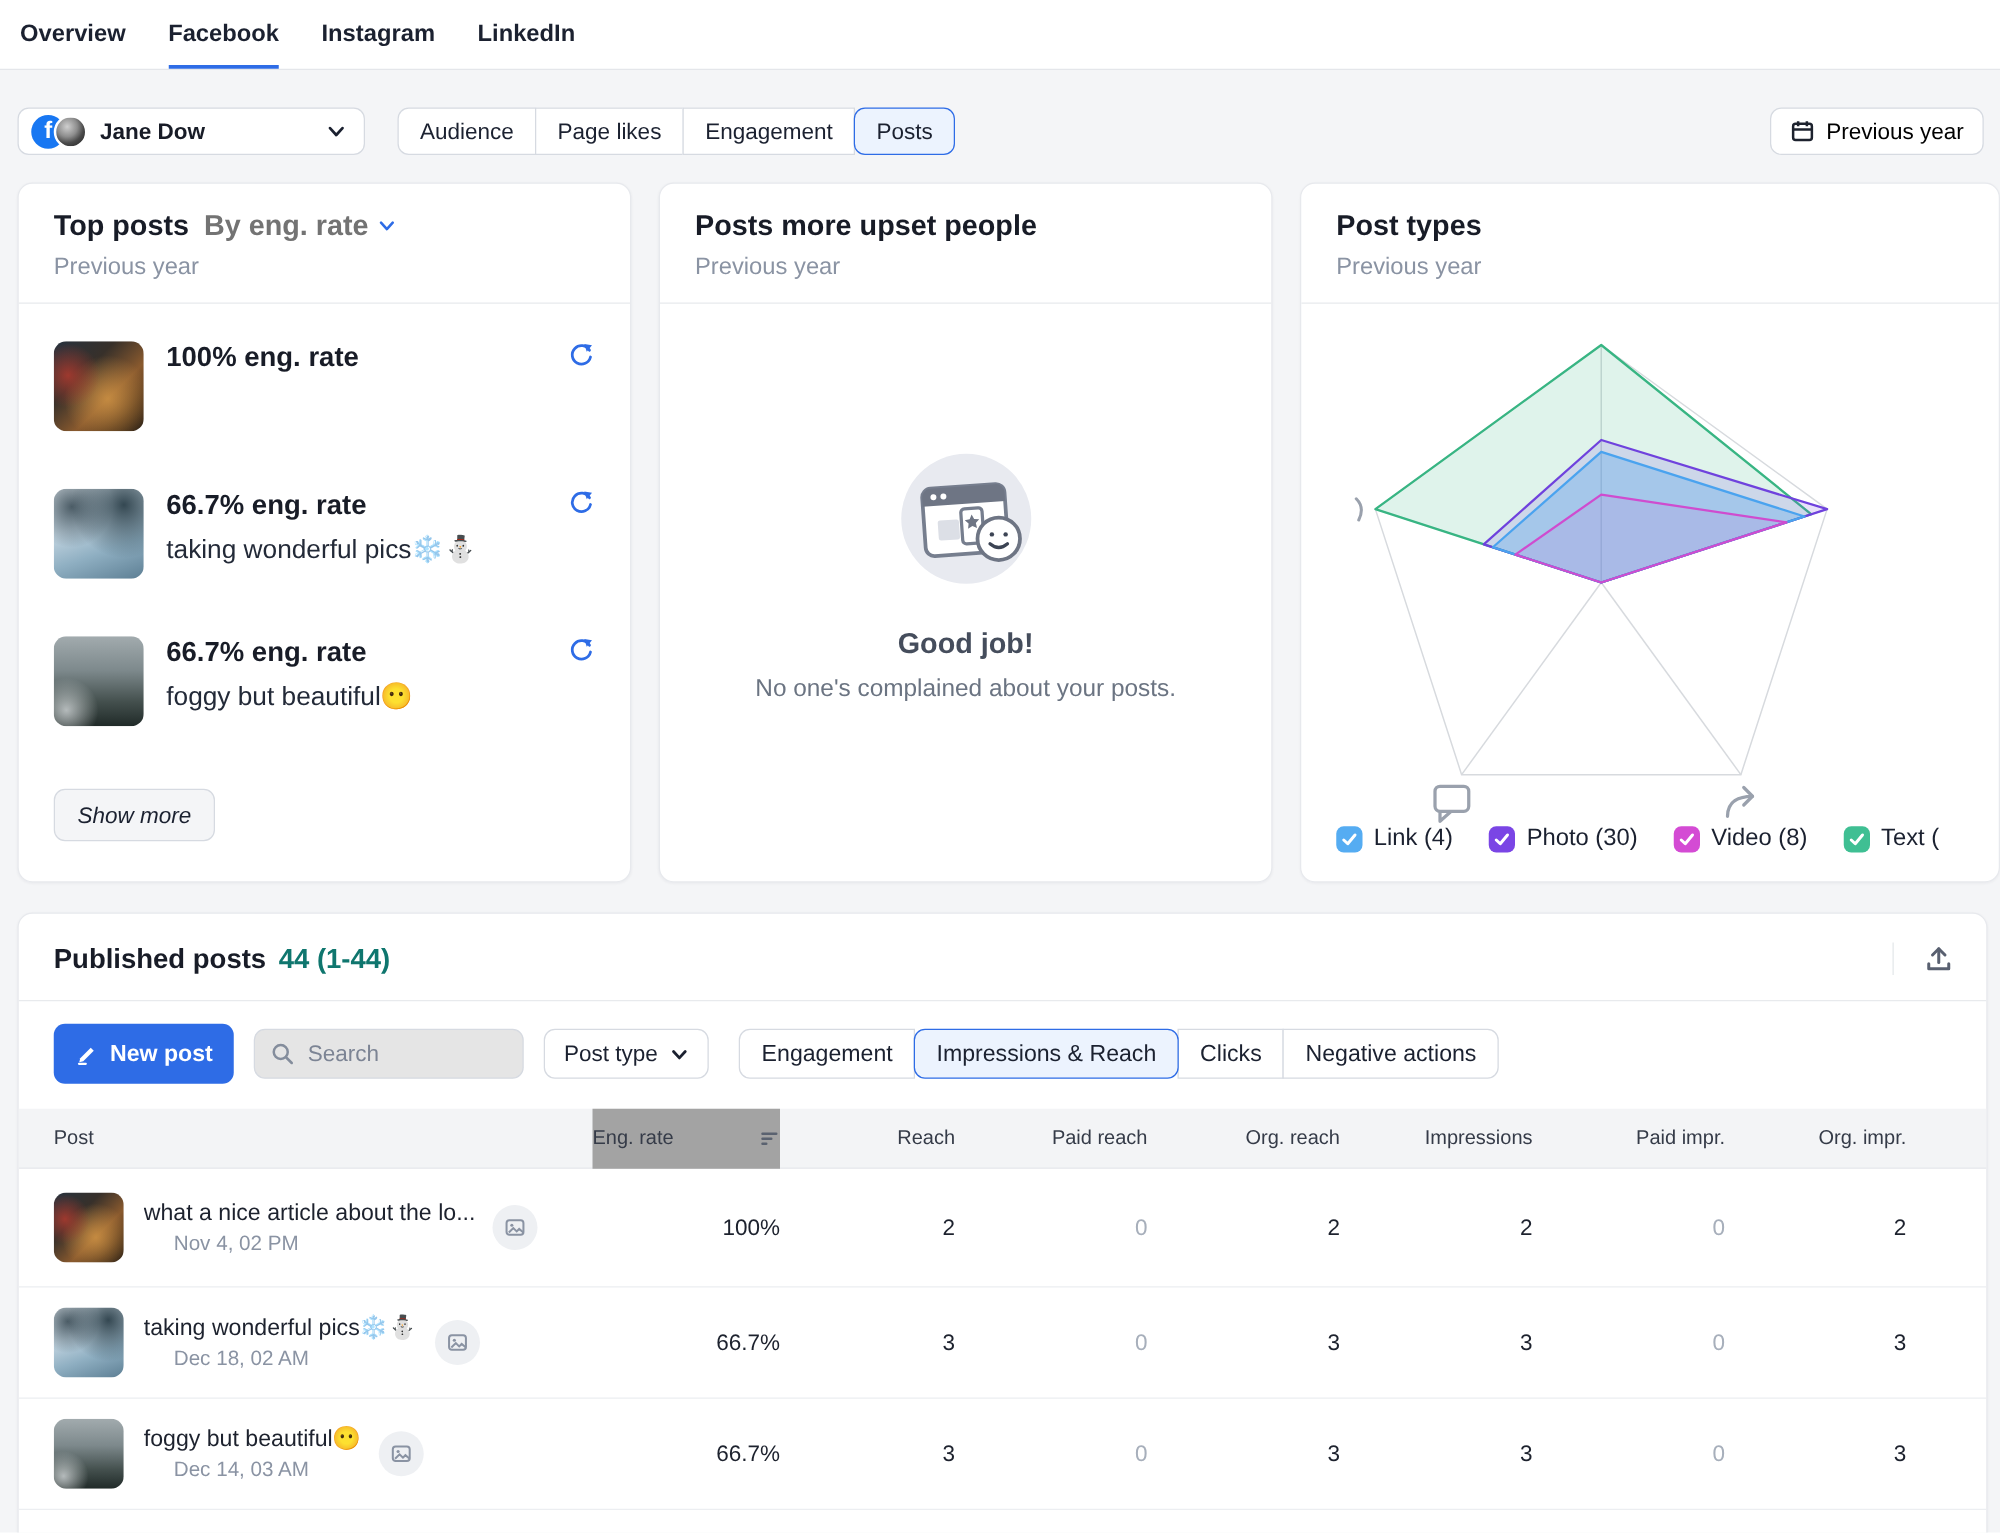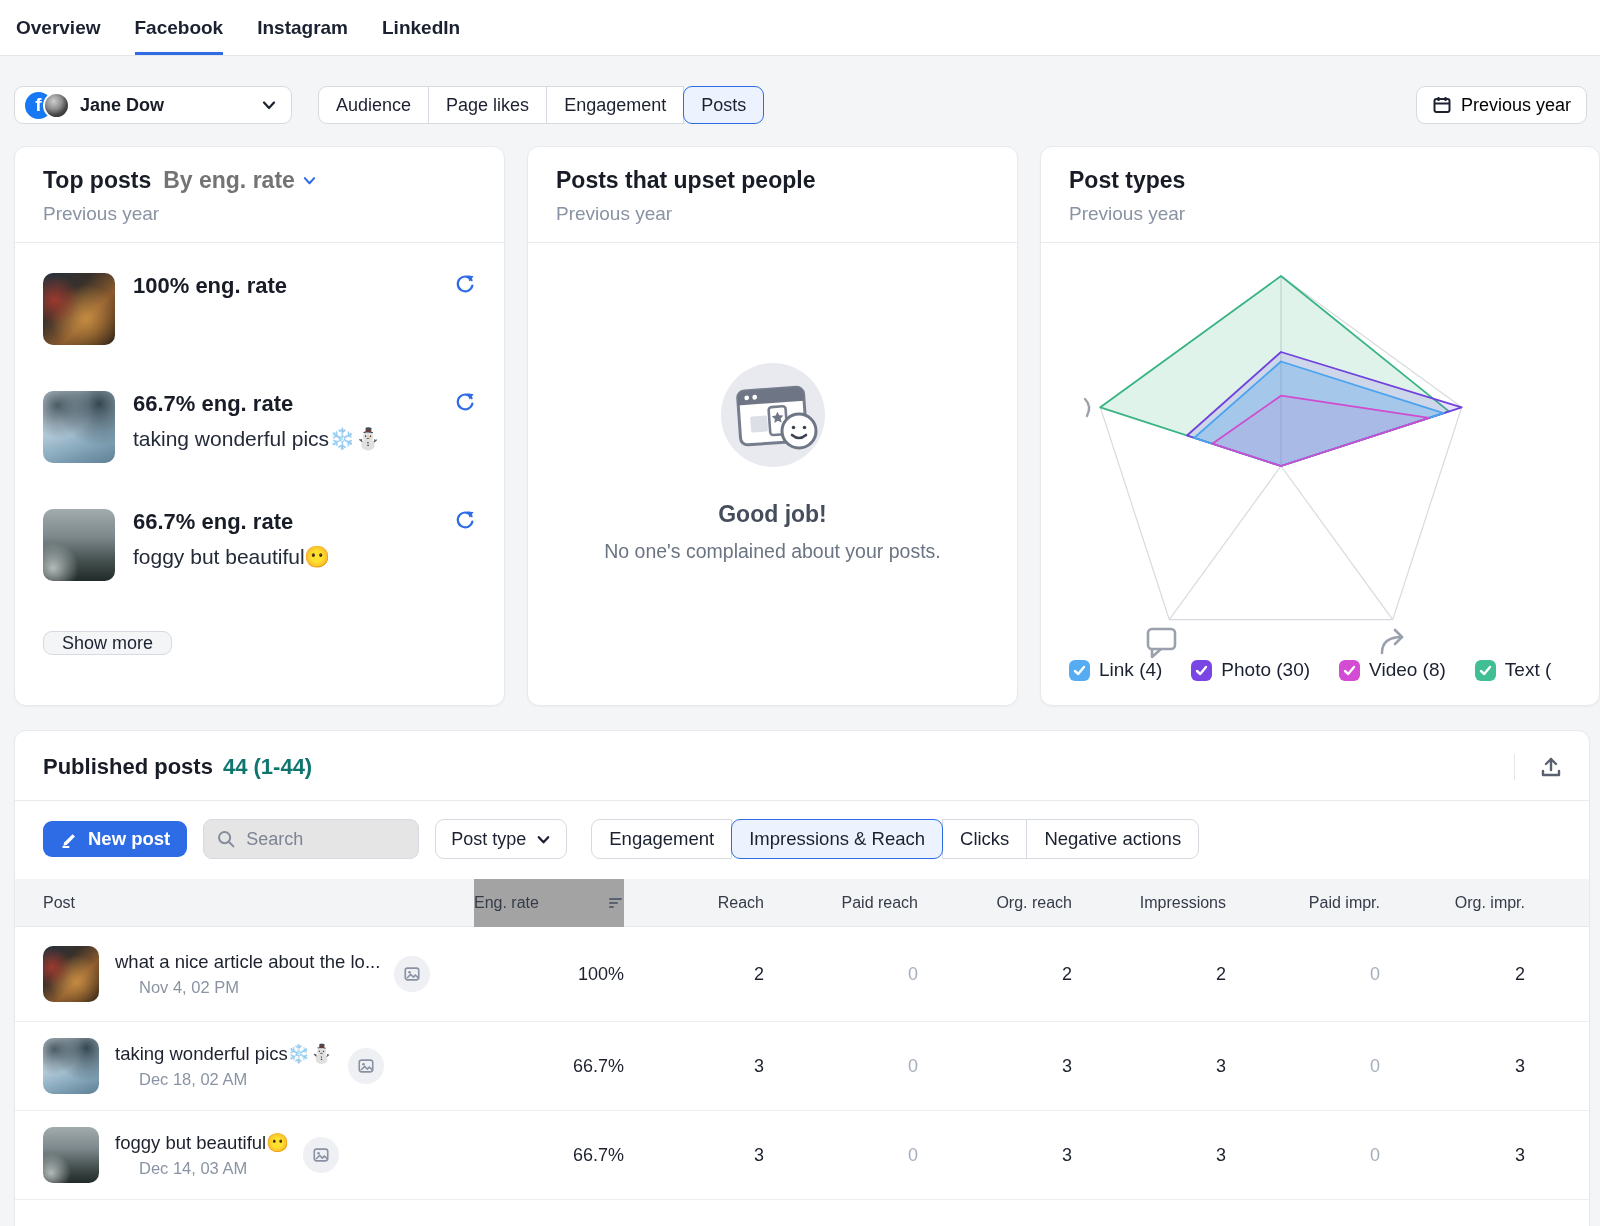--- a/index.html
+++ b/index.html
@@ -90,22 +90,22 @@
     background:
       radial-gradient(circle at 14% 82%, rgba(222,226,228,0.75) 0%, rgba(222,226,228,0) 30%),
       linear-gradient(180deg, #a2abae 0%, #7d898c 38%, #45514f 72%, #202a28 100%);
   }
   .tp-content { flex:1; min-width:0; }
   .tp-head { display:flex; align-items:flex-start; }
   .tp-rate { font-size:22px; font-weight:700; }
   .tp-refresh { margin-left:auto; cursor:pointer; flex:0 0 auto; }
   .tp-text { margin-top:7px; font-size:21px; color:#232a38; line-height:1.45; }
   .btn-showmore {
-    margin-top:4px; height:24px; padding:0 18px; background:#f4f5f7; border:1px solid #d6dae1;
-    border-radius:9px; font-size:18px; color:#1b2130; display:inline-flex; align-items:center; cursor:pointer;
+    margin-top:4px; height:42px; padding:0 18px; background:#f4f5f7; border:1px solid #d6dae1;
+    border-radius:9px; font-size:18px; color:#1b2130; display:inline-flex; align-items:center; cursor:pointer;font-style:italic;
   }
 
   
   .empty-body { display:flex; flex-direction:column; align-items:center; text-align:center; }
   .empty-illus { margin-top:112px; }
   .empty-title { margin-top:26px; font-size:23px; font-weight:700; color:#454d5c; }
   .empty-text { margin-top:12px; font-size:19.5px; color:#6b7482; }
 
   
   .pt-body { padding:8px 0 0 0; }
@@ -121,21 +121,21 @@
   .pub-card { margin:24px 10px 0 14px; width:1576px; height:760px; }
   .pub-head { display:flex; align-items:center; padding:23px 26px 20px 28px; border-bottom:1px solid #e8eaed; }
   .pub-title { font-size:22px; font-weight:700; }
   .pub-count { font-size:22px; font-weight:700; color:#0f766e; margin-left:10px; }
   .pub-head-right { margin-left:auto; display:flex; align-items:center; gap:24px; }
   .vdiv { width:1px; height:26px; background:#e4e7ea; }
   .icon-btn { background:none; border:none; cursor:pointer; display:flex; align-items:center; }
 
   .pub-toolbar { display:flex; align-items:center; gap:16px; padding:18px 28px 20px; }
   .btn-newpost {
-    height:36px; background:#2e6ce6; border:none; border-radius:9px; color:#fff;
+    height:48px; background:#2e6ce6; border:none; border-radius:9px; color:#fff;
     font-size:18.5px; font-weight:700; display:flex; align-items:center; gap:9px; padding:0 17px; cursor:pointer;
   }
   .search-wrap { position:relative; width:216px; }
   .search-wrap svg { position:absolute; left:13px; top:10px; }
   .search-input {
     width:100%; height:40px; border:1px solid #d6dae1; border-radius:9px; padding:0 12px 0 42px;
     font-size:18px; font-family:"Liberation Sans", sans-serif; color:#1b2130; background:#e5e5e5; outline:none;
   }
   .search-input::placeholder { color:#7c8494; }
   .btn-posttype {
@@ -274,21 +274,21 @@
           <div class="tp-text">foggy but beautiful😶</div>
         </div>
       </div>
 
       <button class="btn-showmore">Show more</button>
     </div>
   </div>
 
   <div class="card c2">
     <div class="card-head">
-      <div class="card-title">Posts that upset people</div>
+      <div class="card-title">Posts more upset people</div>
       <div class="card-sub">Previous year</div>
     </div>
     <div class="empty-body">
       <svg class="empty-illus" width="120" height="120" viewBox="0 0 120 120">
         <circle cx="60" cy="60" r="52" fill="#e8eaf0"></circle>
         <g transform="rotate(-4 60 60)">
           <rect x="26" y="34" width="66" height="54" rx="7" fill="#fff" stroke="#767e8e" stroke-width="3"></rect>
           <path d="M26 48 v-7 a7 7 0 0 1 7 -7 h52 a7 7 0 0 1 7 7 v7 z" fill="#6e7584"></path>
           <circle cx="35" cy="41" r="2.4" fill="#fff"></circle>
           <circle cx="43" cy="41" r="2.4" fill="#fff"></circle>

